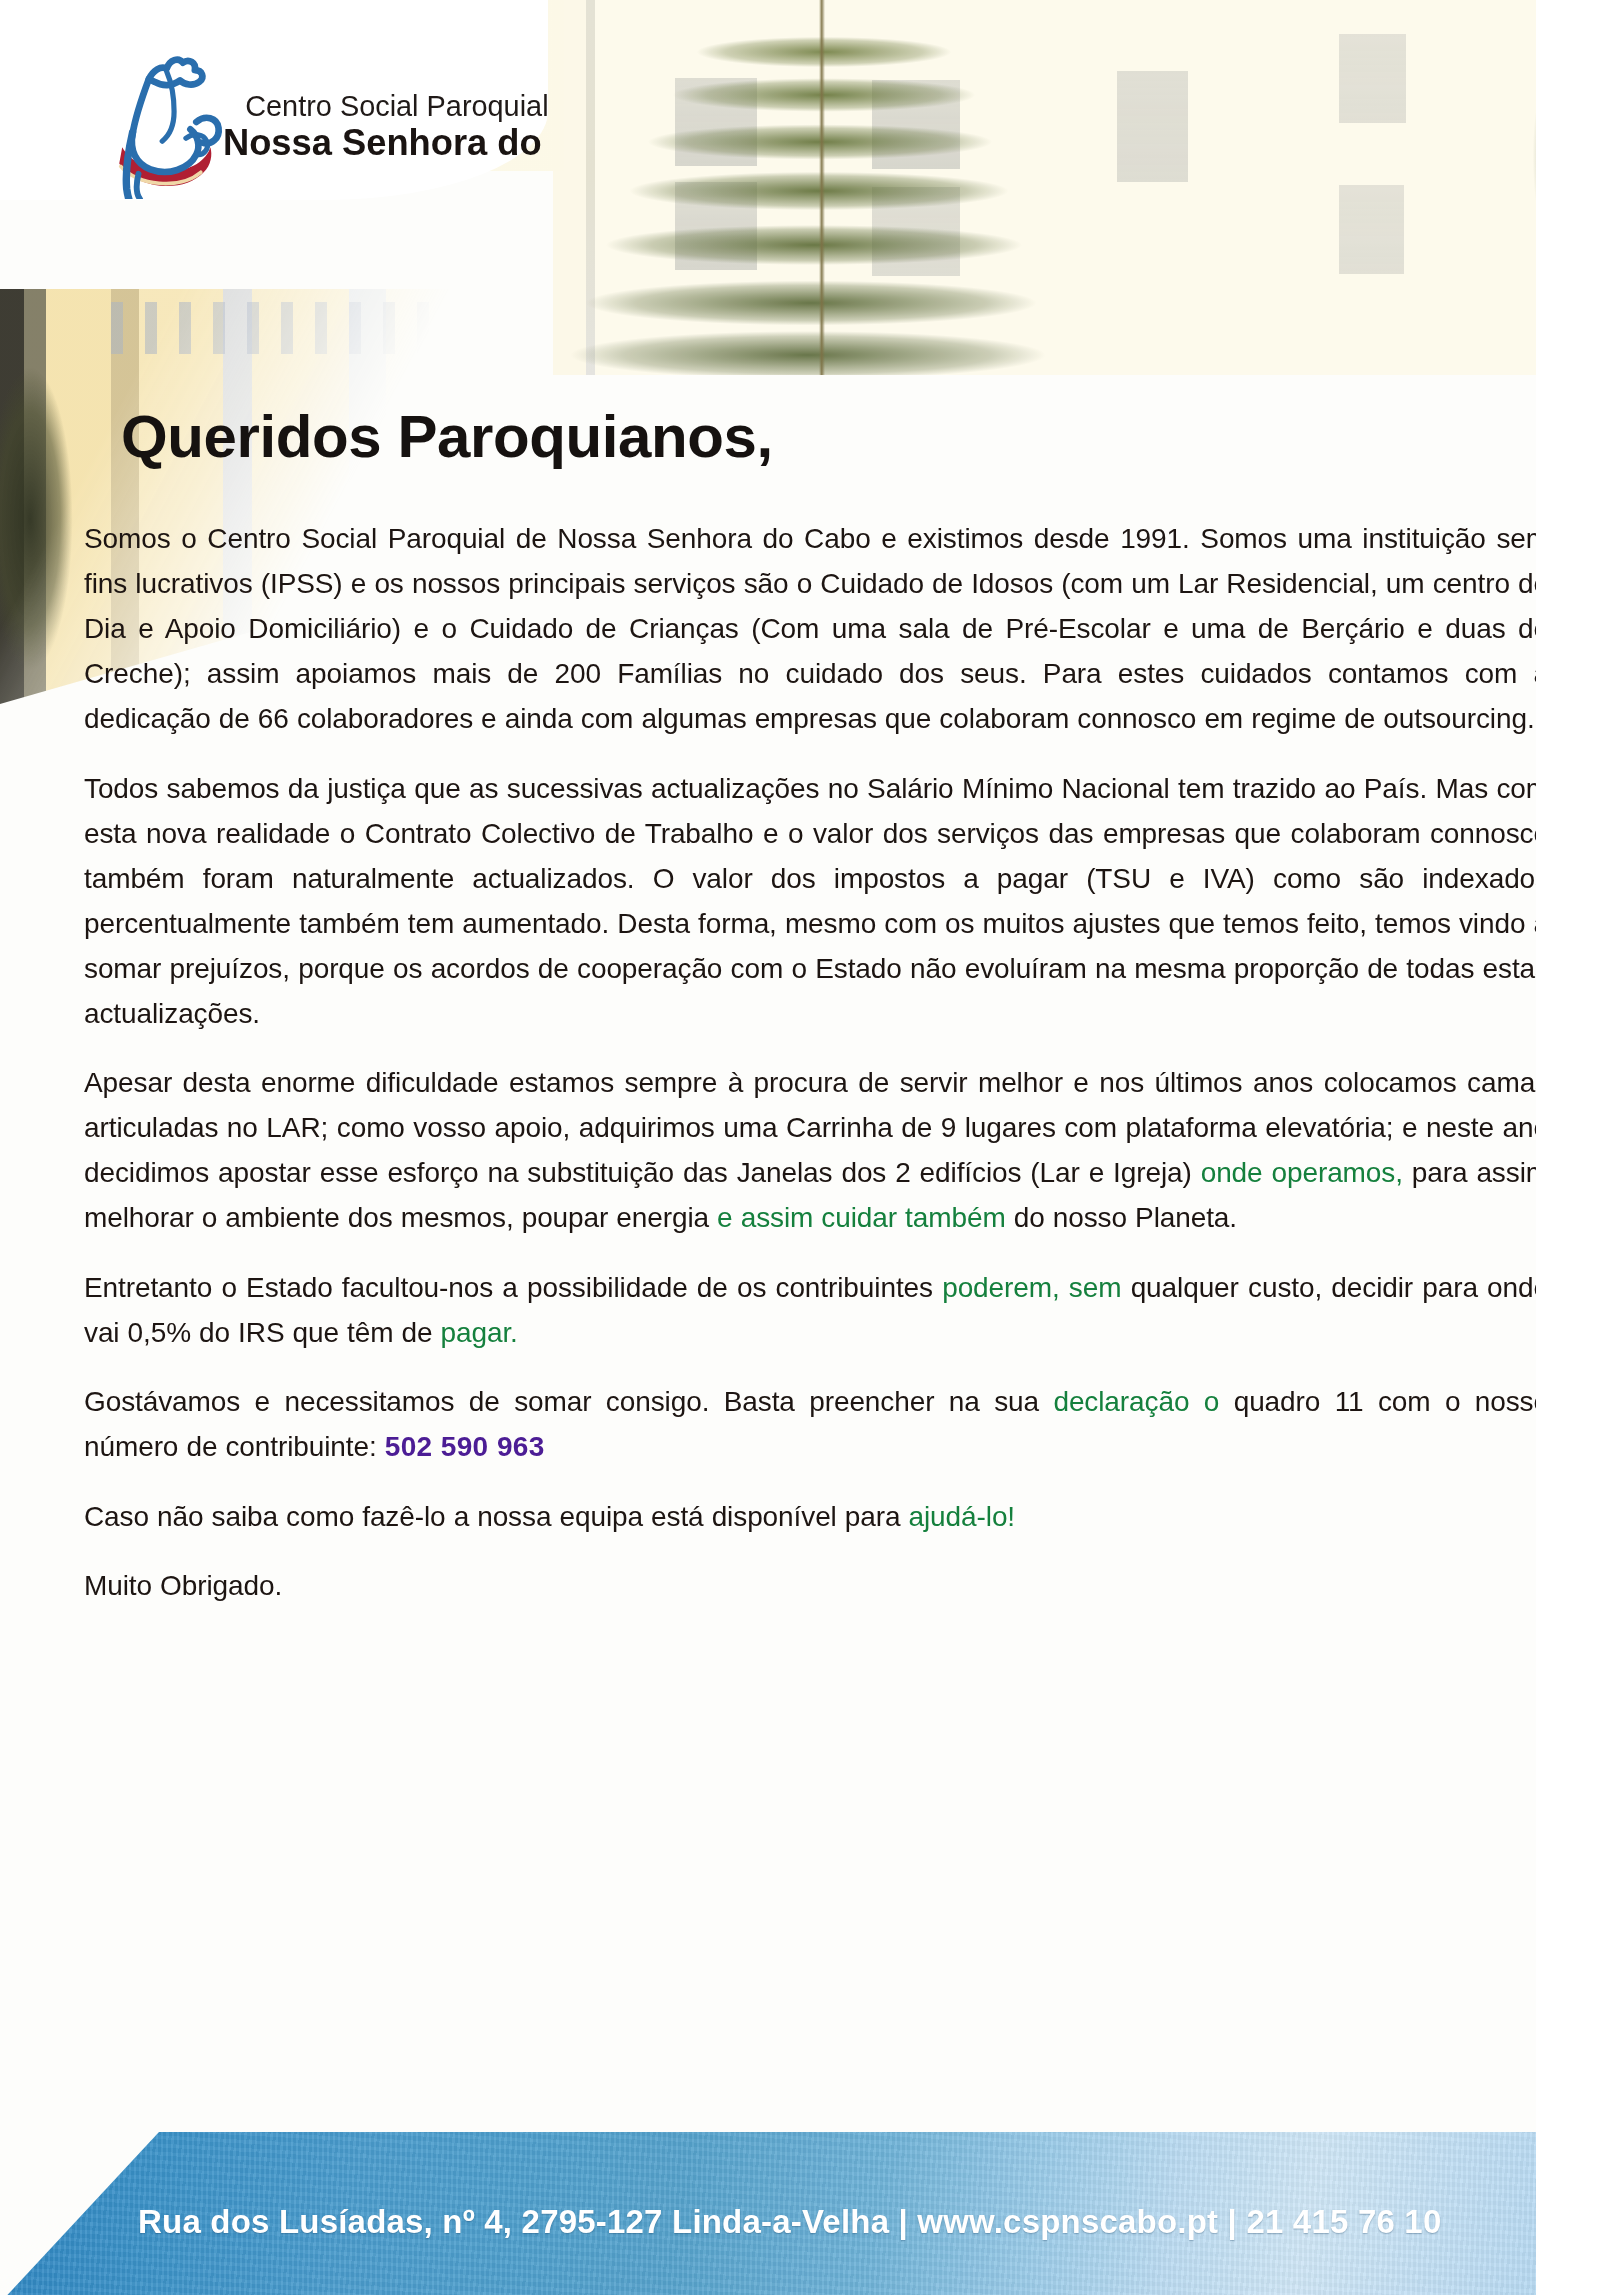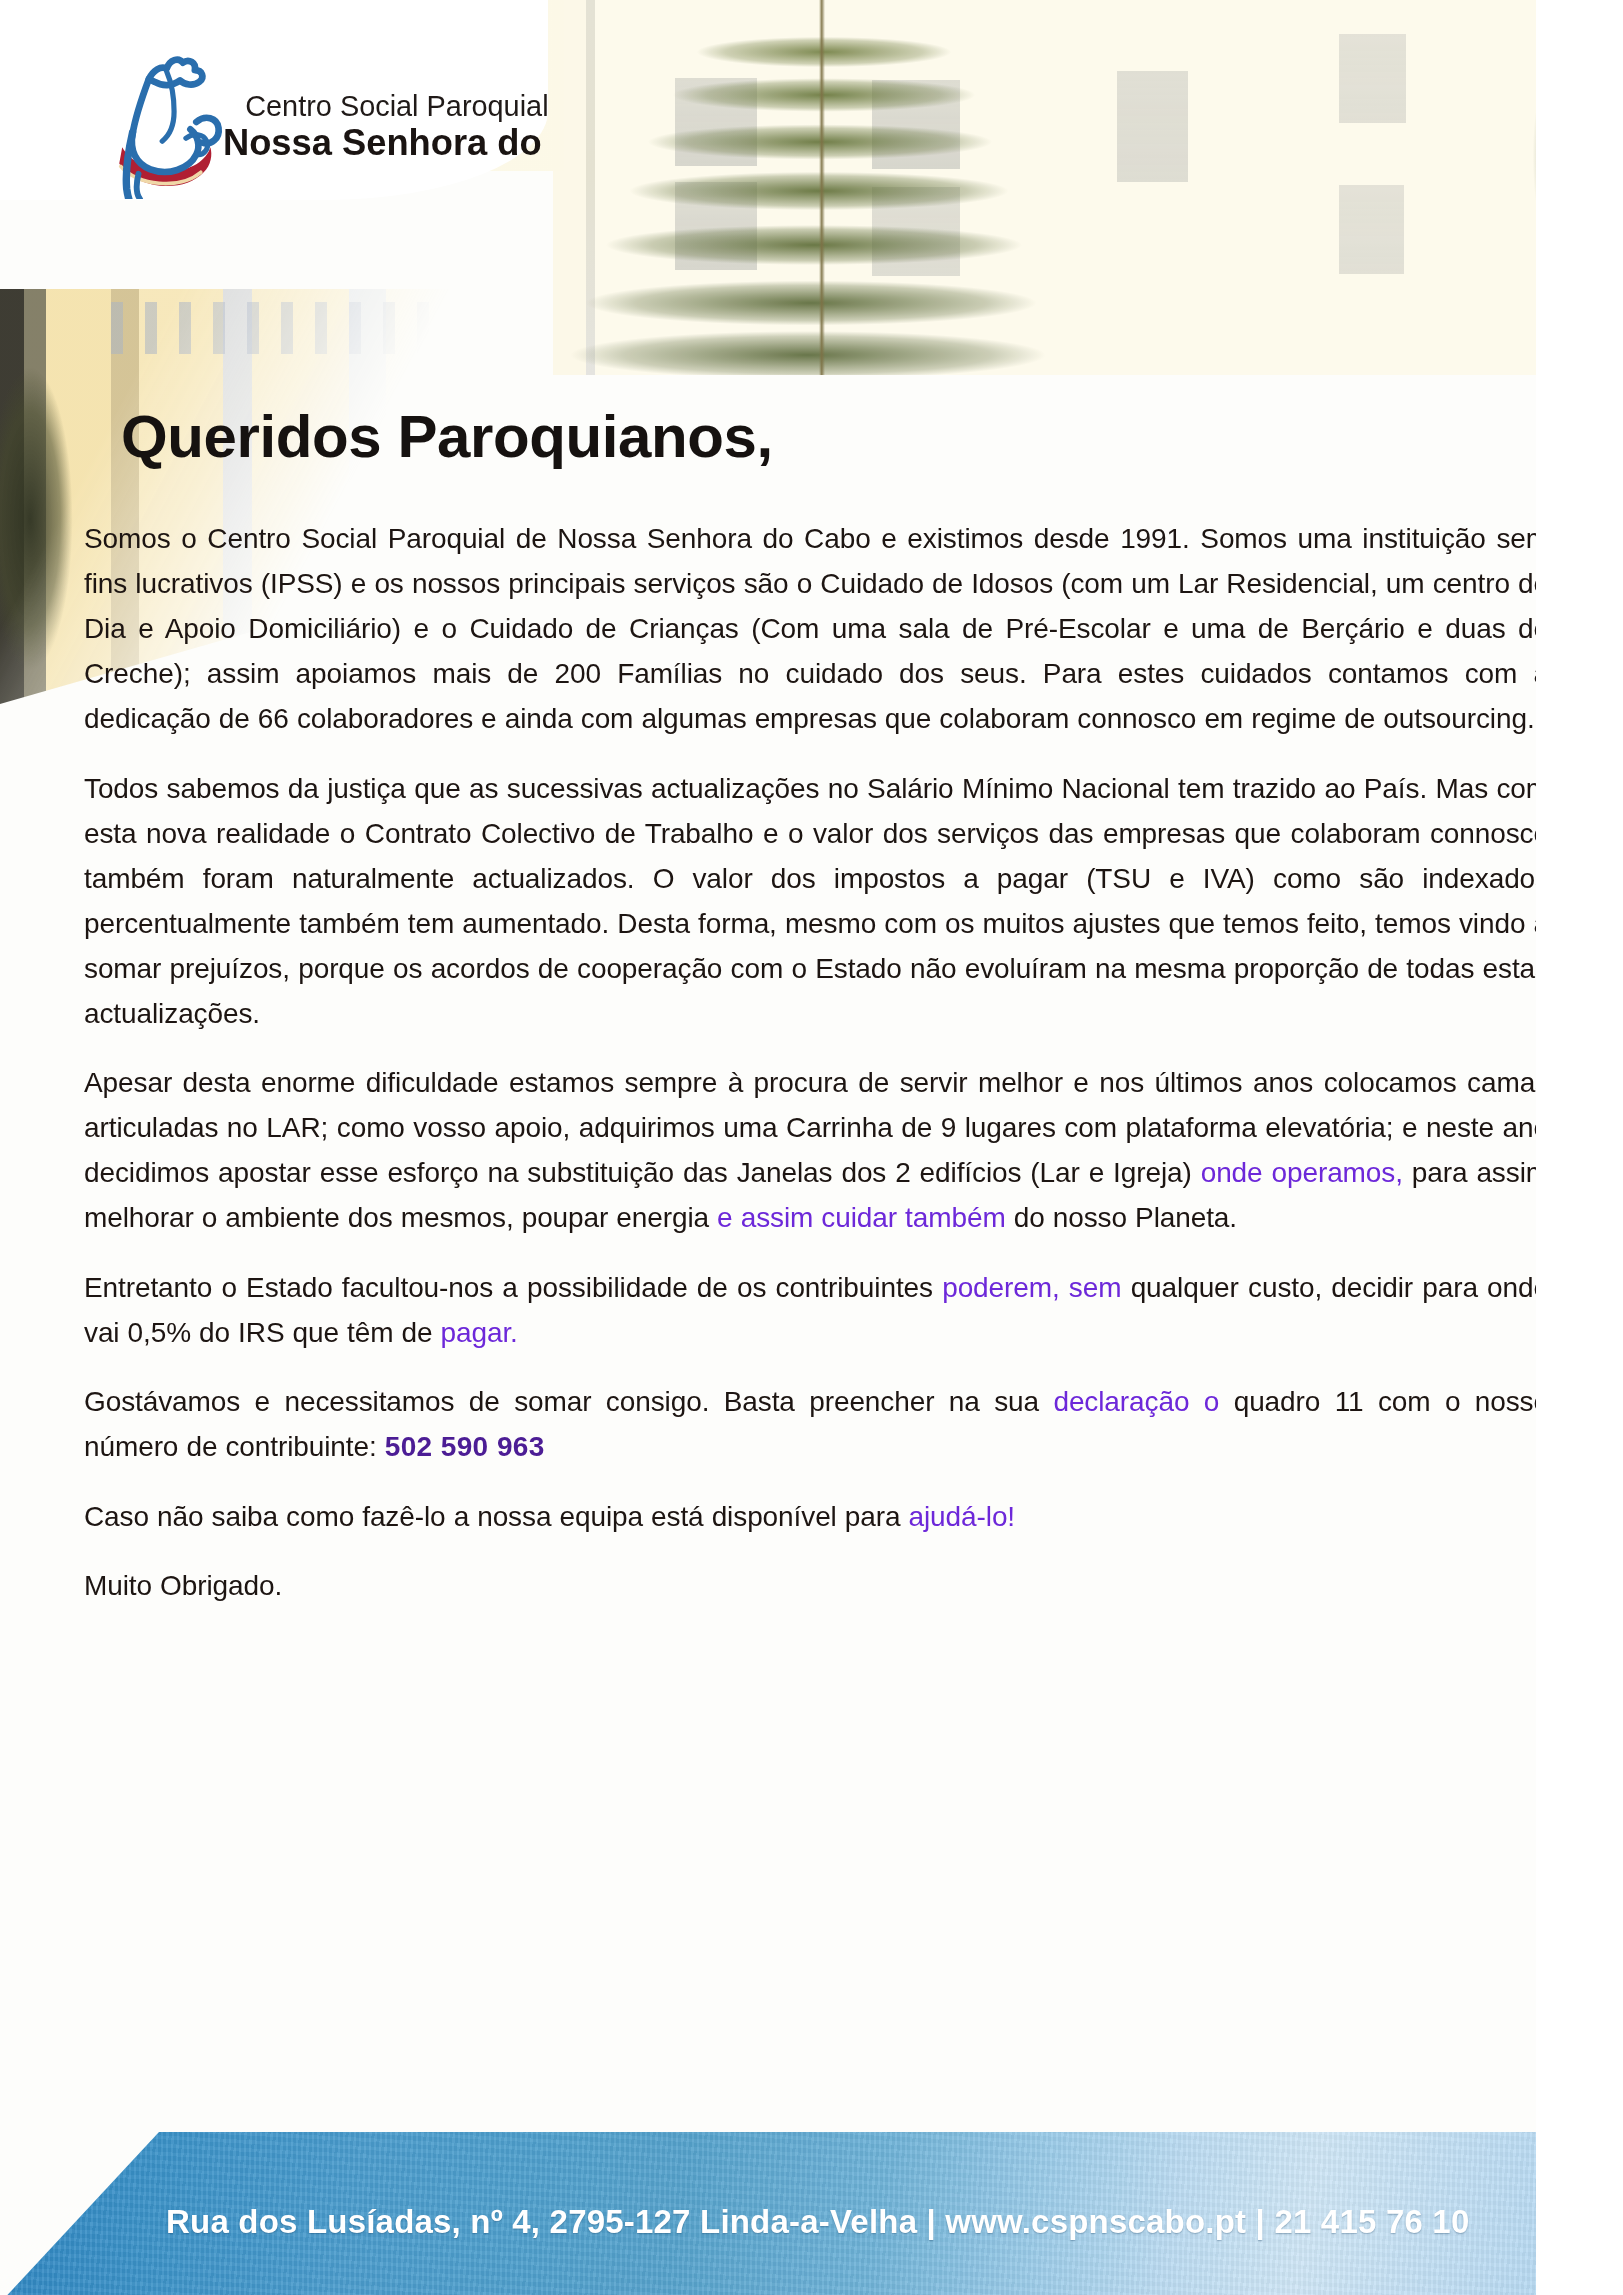--- a/index.html
+++ b/index.html
@@ -164,21 +164,21 @@
     margin:0 0 24.5px 0;
     font-size:28px;
     line-height:45px;
     color:#1d1512;
     text-align:justify;
     text-justify:inter-word;
     letter-spacing:-0.1px;
     word-spacing:0.4px;
   }
   p.para:last-child{margin-bottom:16px;}
-  .faded{color:#6d28d9;}
+  .faded{color:#15803d;}
   .nif{font-weight:bold;color:#4c1d95;letter-spacing:0.3px;}
 
   
   .footer{
     position:absolute;
     left:0; bottom:0;
     width:1624px; height:172px;
   }
   .footer .band{
     position:absolute;
@@ -212,21 +212,20 @@
   }
   .footer .addr{
     position:absolute;
     left:138px; top:80px;
     font-size:33px;
     font-weight:bold;
     color:#ffffff;
     letter-spacing:0.2px;
     white-space:nowrap;
     text-shadow:0 0.7px 1.5px rgba(20,60,95,.35);
-    margin-left:28px;
   }
 </style>
 </head>
 <body>
 
 <div id="page">
 
   <div class="photo-band">
     <div class="photo-strip-left"></div>
     <div class="photo-main"></div>

